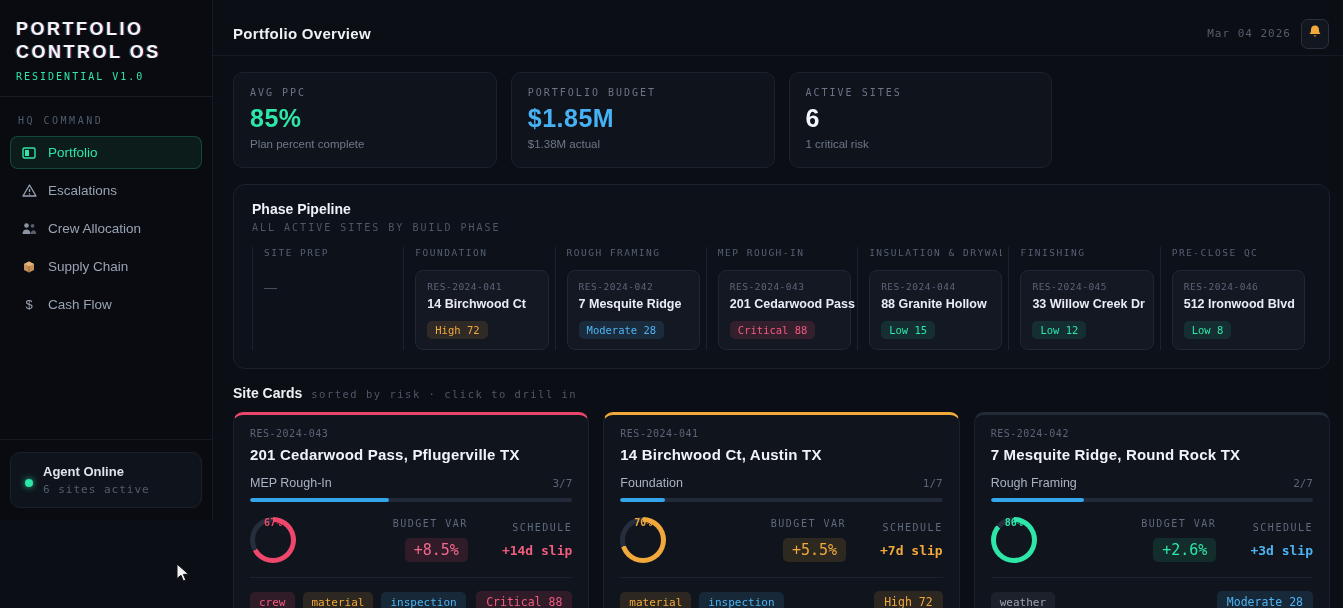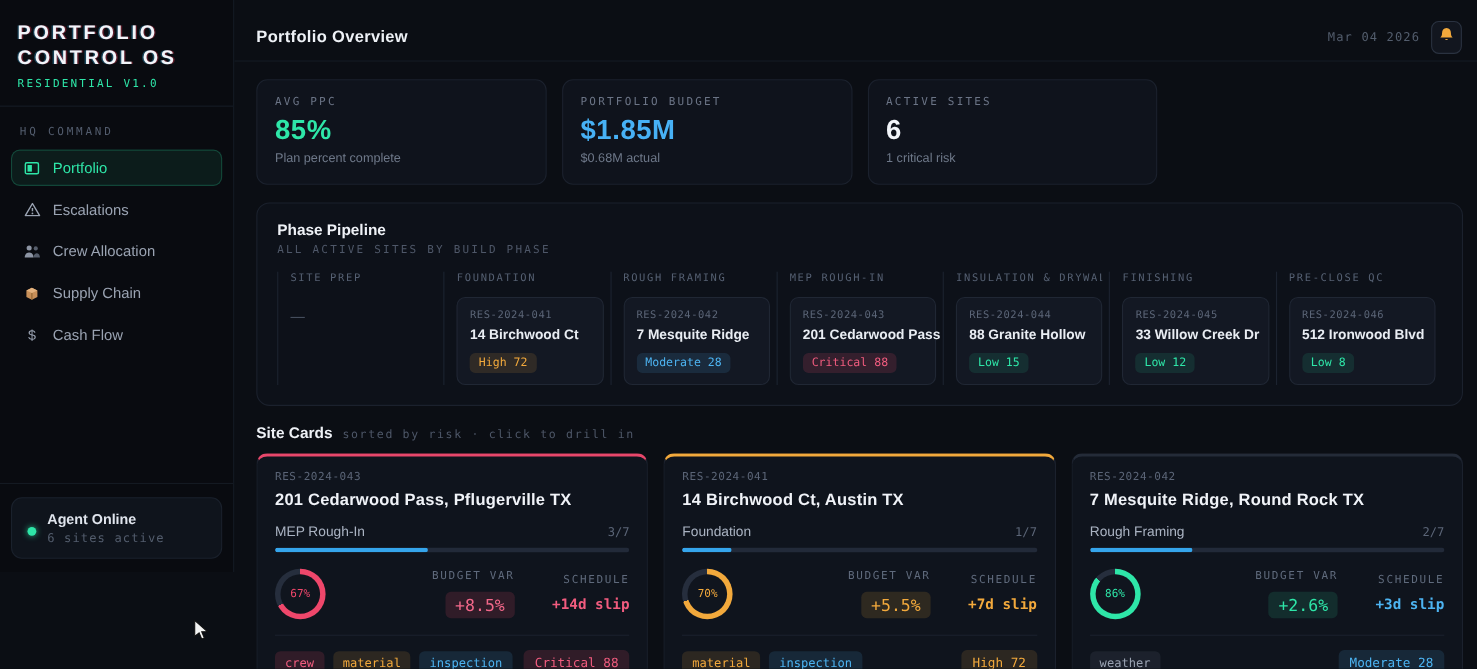--- a/index.html
+++ b/index.html
@@ -117,22 +117,23 @@
   .sc-id { font-size:10px; color:#5b6577; letter-spacing:.5px; }
   .sc-title { font-size:15px; font-weight:800; color:#f0f3f8; margin:7px 0 13px; letter-spacing:.2px; }
   .sc-phase-row { display:flex; align-items:baseline; }
   .sc-phase { font-size:12.5px; color:#aab3c2; }
   .sc-frac { margin-left:auto; font-size:11px; color:#5b6577; }
   .sc-progress { margin-top:8px; height:4px; border-radius:2px; background:#222a39; overflow:hidden; }
   .sc-progress .fill { height:100%; border-radius:2px; background:#35a5ec; }
   .sc-metrics { display:flex; align-items:center; margin-top:15px; }
   .donut {
     width:46px; height:46px; min-width:46px; border-radius:50%;
-    display:flex; align-items:center; justify-content:center; position:relative;
+    display:flex; align-items:flex-start; justify-content:center; position:relative;
     background:conic-gradient(var(--rc) 0 0, #262e3d 0);
+    font-weight:bold;
   }
   .donut::before { content:""; position:absolute; inset:5px; border-radius:50%; background:#10151e; }
   .donut span { position:relative; font-size:10px; color:var(--rc); }
   .metric-col { margin-left:auto; text-align:right; }
   .metric-col + .metric-col { margin-left:34px; }
   .metric-label { font-size:10px; letter-spacing:1.5px; color:#5f6a7c; }
   .bv-badge { display:inline-block; margin-top:9px; font-size:15px; padding:3px 9px; border-radius:5px; }
   .bv-rose  { color:#f2688a; background:rgba(239,71,107,.15); }
   .bv-amber { color:#f2a93c; background:rgba(242,169,60,.14); }
   .bv-green { color:#2ee6a8; background:rgba(46,230,168,.12); }
@@ -247,21 +248,21 @@
 
     <section class="kpi-row">
       <div class="kpi-card">
         <div class="kpi-label mono">AVG PPC</div>
         <div class="kpi-value" style="color: rgb(46, 230, 168);">85%</div>
         <div class="kpi-sub">Plan percent complete</div>
       </div>
       <div class="kpi-card">
         <div class="kpi-label mono">PORTFOLIO BUDGET</div>
         <div class="kpi-value" style="color: rgb(71, 177, 245);">$1.85M</div>
-        <div class="kpi-sub">$0.68M actual</div>
+        <div class="kpi-sub">$1.38M actual</div>
       </div>
       <div class="kpi-card">
         <div class="kpi-label mono">ACTIVE SITES</div>
         <div class="kpi-value" style="color: rgb(242, 245, 250);">6</div>
         <div class="kpi-sub">1 critical risk</div>
       </div>
     </section>
 
     <section class="pipeline">
       <div class="panel-title">Phase Pipeline</div>

